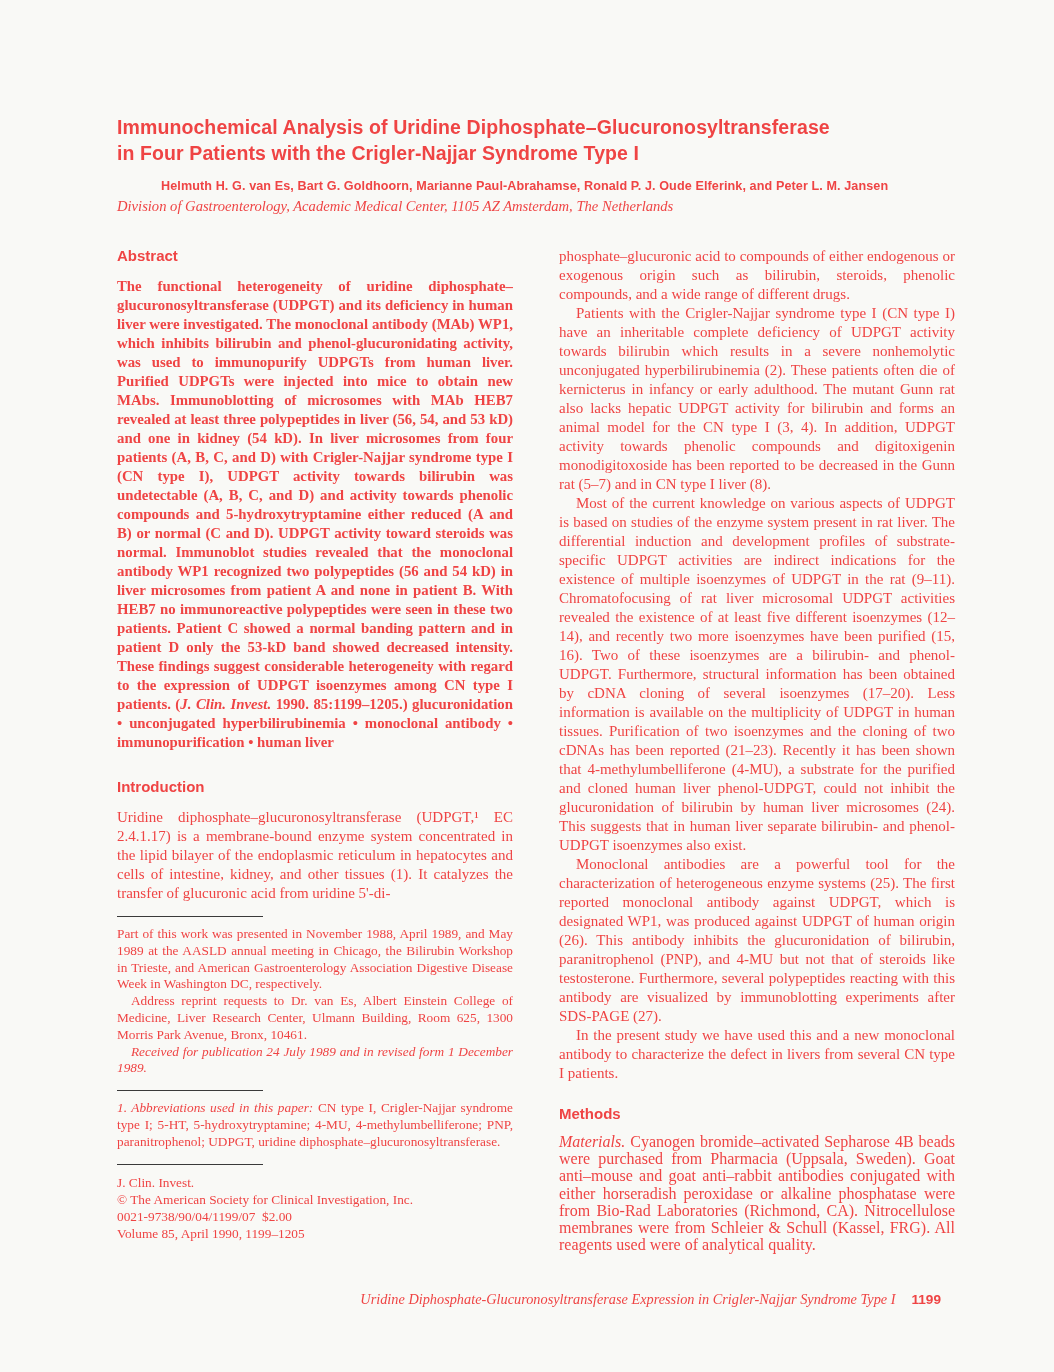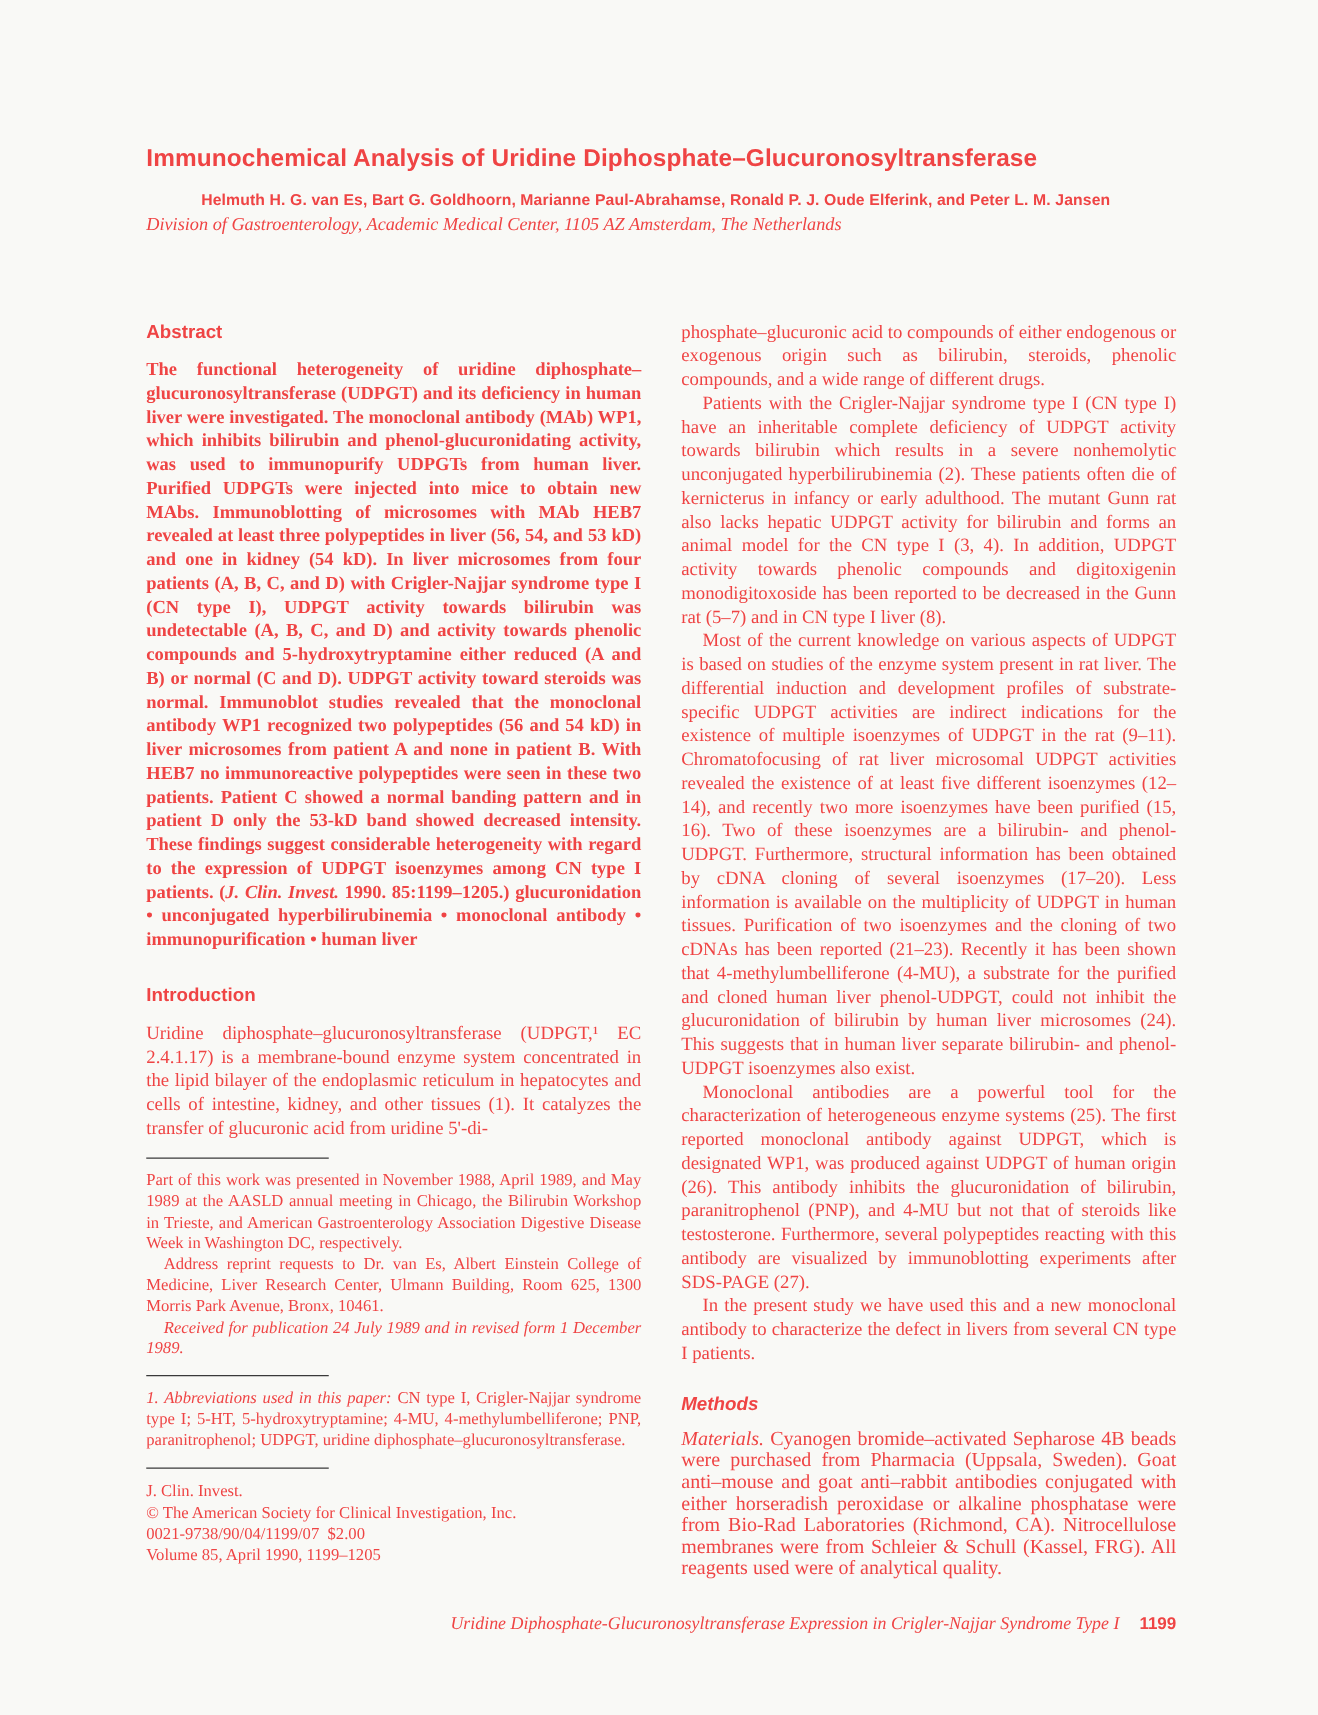--- a/index.html
+++ b/index.html
@@ -40,35 +40,35 @@
   .affiliation {
     font-style: italic;
     font-size: 14.6px;
     line-height: 18px;
     margin: 3px 0 0 0;
   }
 
   
   .columns {
     display: flex;
-    gap: 32px;
-    margin-top: 68px;
+    gap: 46px;
+    margin-top: 32px;
     align-items: flex-start;
   }
   .col { width: 396px; flex: 0 0 396px; }
 
   .section-heading {
     font-family: "Liberation Sans", "DejaVu Sans", sans-serif;
     font-weight: 700;
     font-size: 15px;
     line-height: 18px;
     margin: 0;
   }
   .mt-section { margin-top: 26px; }
-  .mt-methods { margin-top: 22px; font-style: italic; }
+  .mt-methods { margin-top: 22px; }
 
   p { margin: 0; }
   .body-text {
     font-size: 15px;
     line-height: 19px;
     text-align: justify;
   }
   .mt-para { margin-top: 12px; }
   .indent { text-indent: 17px; }
 
@@ -130,20 +130,21 @@
   }
 </style>
 </head>
 <body>
 
 <div class="page">
 
   <header>
     <h1 class="title">
       <span class="title-line">Immunochemical Analysis of Uridine Diphosphate–Glucuronosyltransferase</span>
+      <span class="title-line">in Four Patients with the Crigler-Najjar Syndrome Type I</span>
     </h1>
     <p class="authors">Helmuth H. G. van Es, Bart G. Goldhoorn, Marianne Paul-Abrahamse, Ronald P. J. Oude Elferink, and Peter L. M. Jansen</p>
     <p class="affiliation">Division of Gastroenterology, Academic Medical Center, 1105 AZ Amsterdam, The Netherlands</p>
   </header>
 
   <div class="columns">
 
     <div class="col">
       <h2 class="section-heading">Abstract</h2>
 

